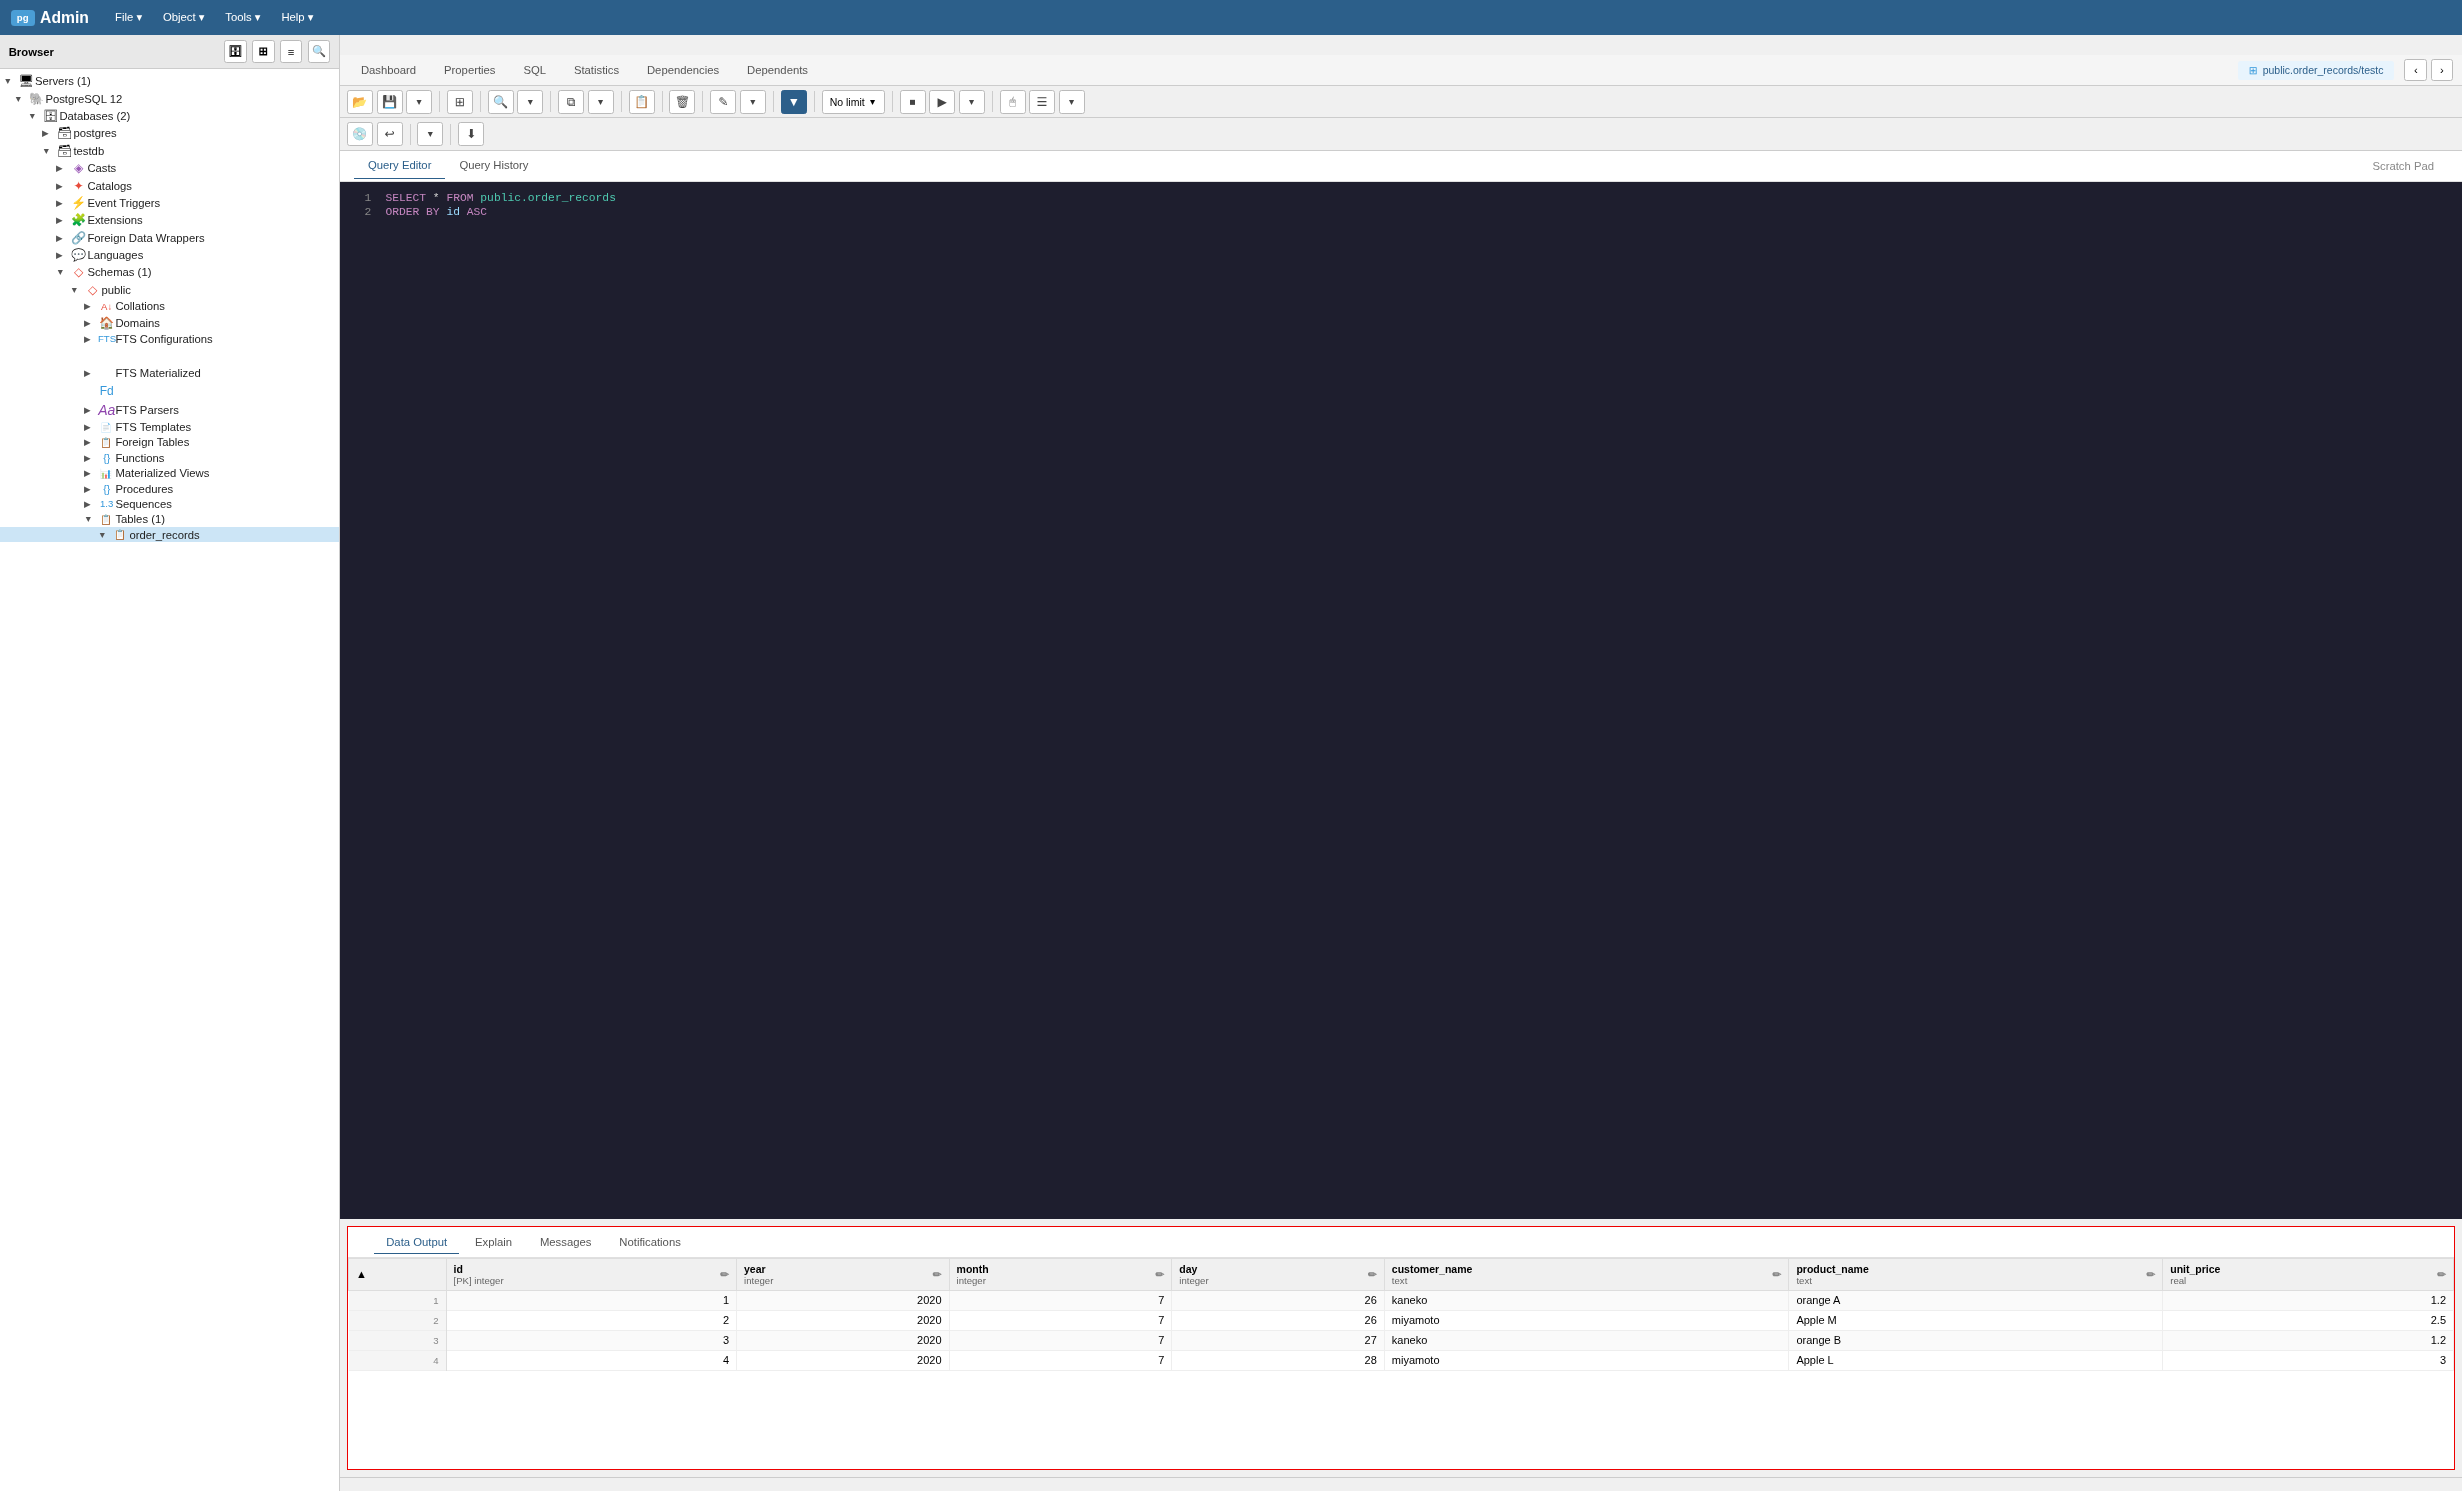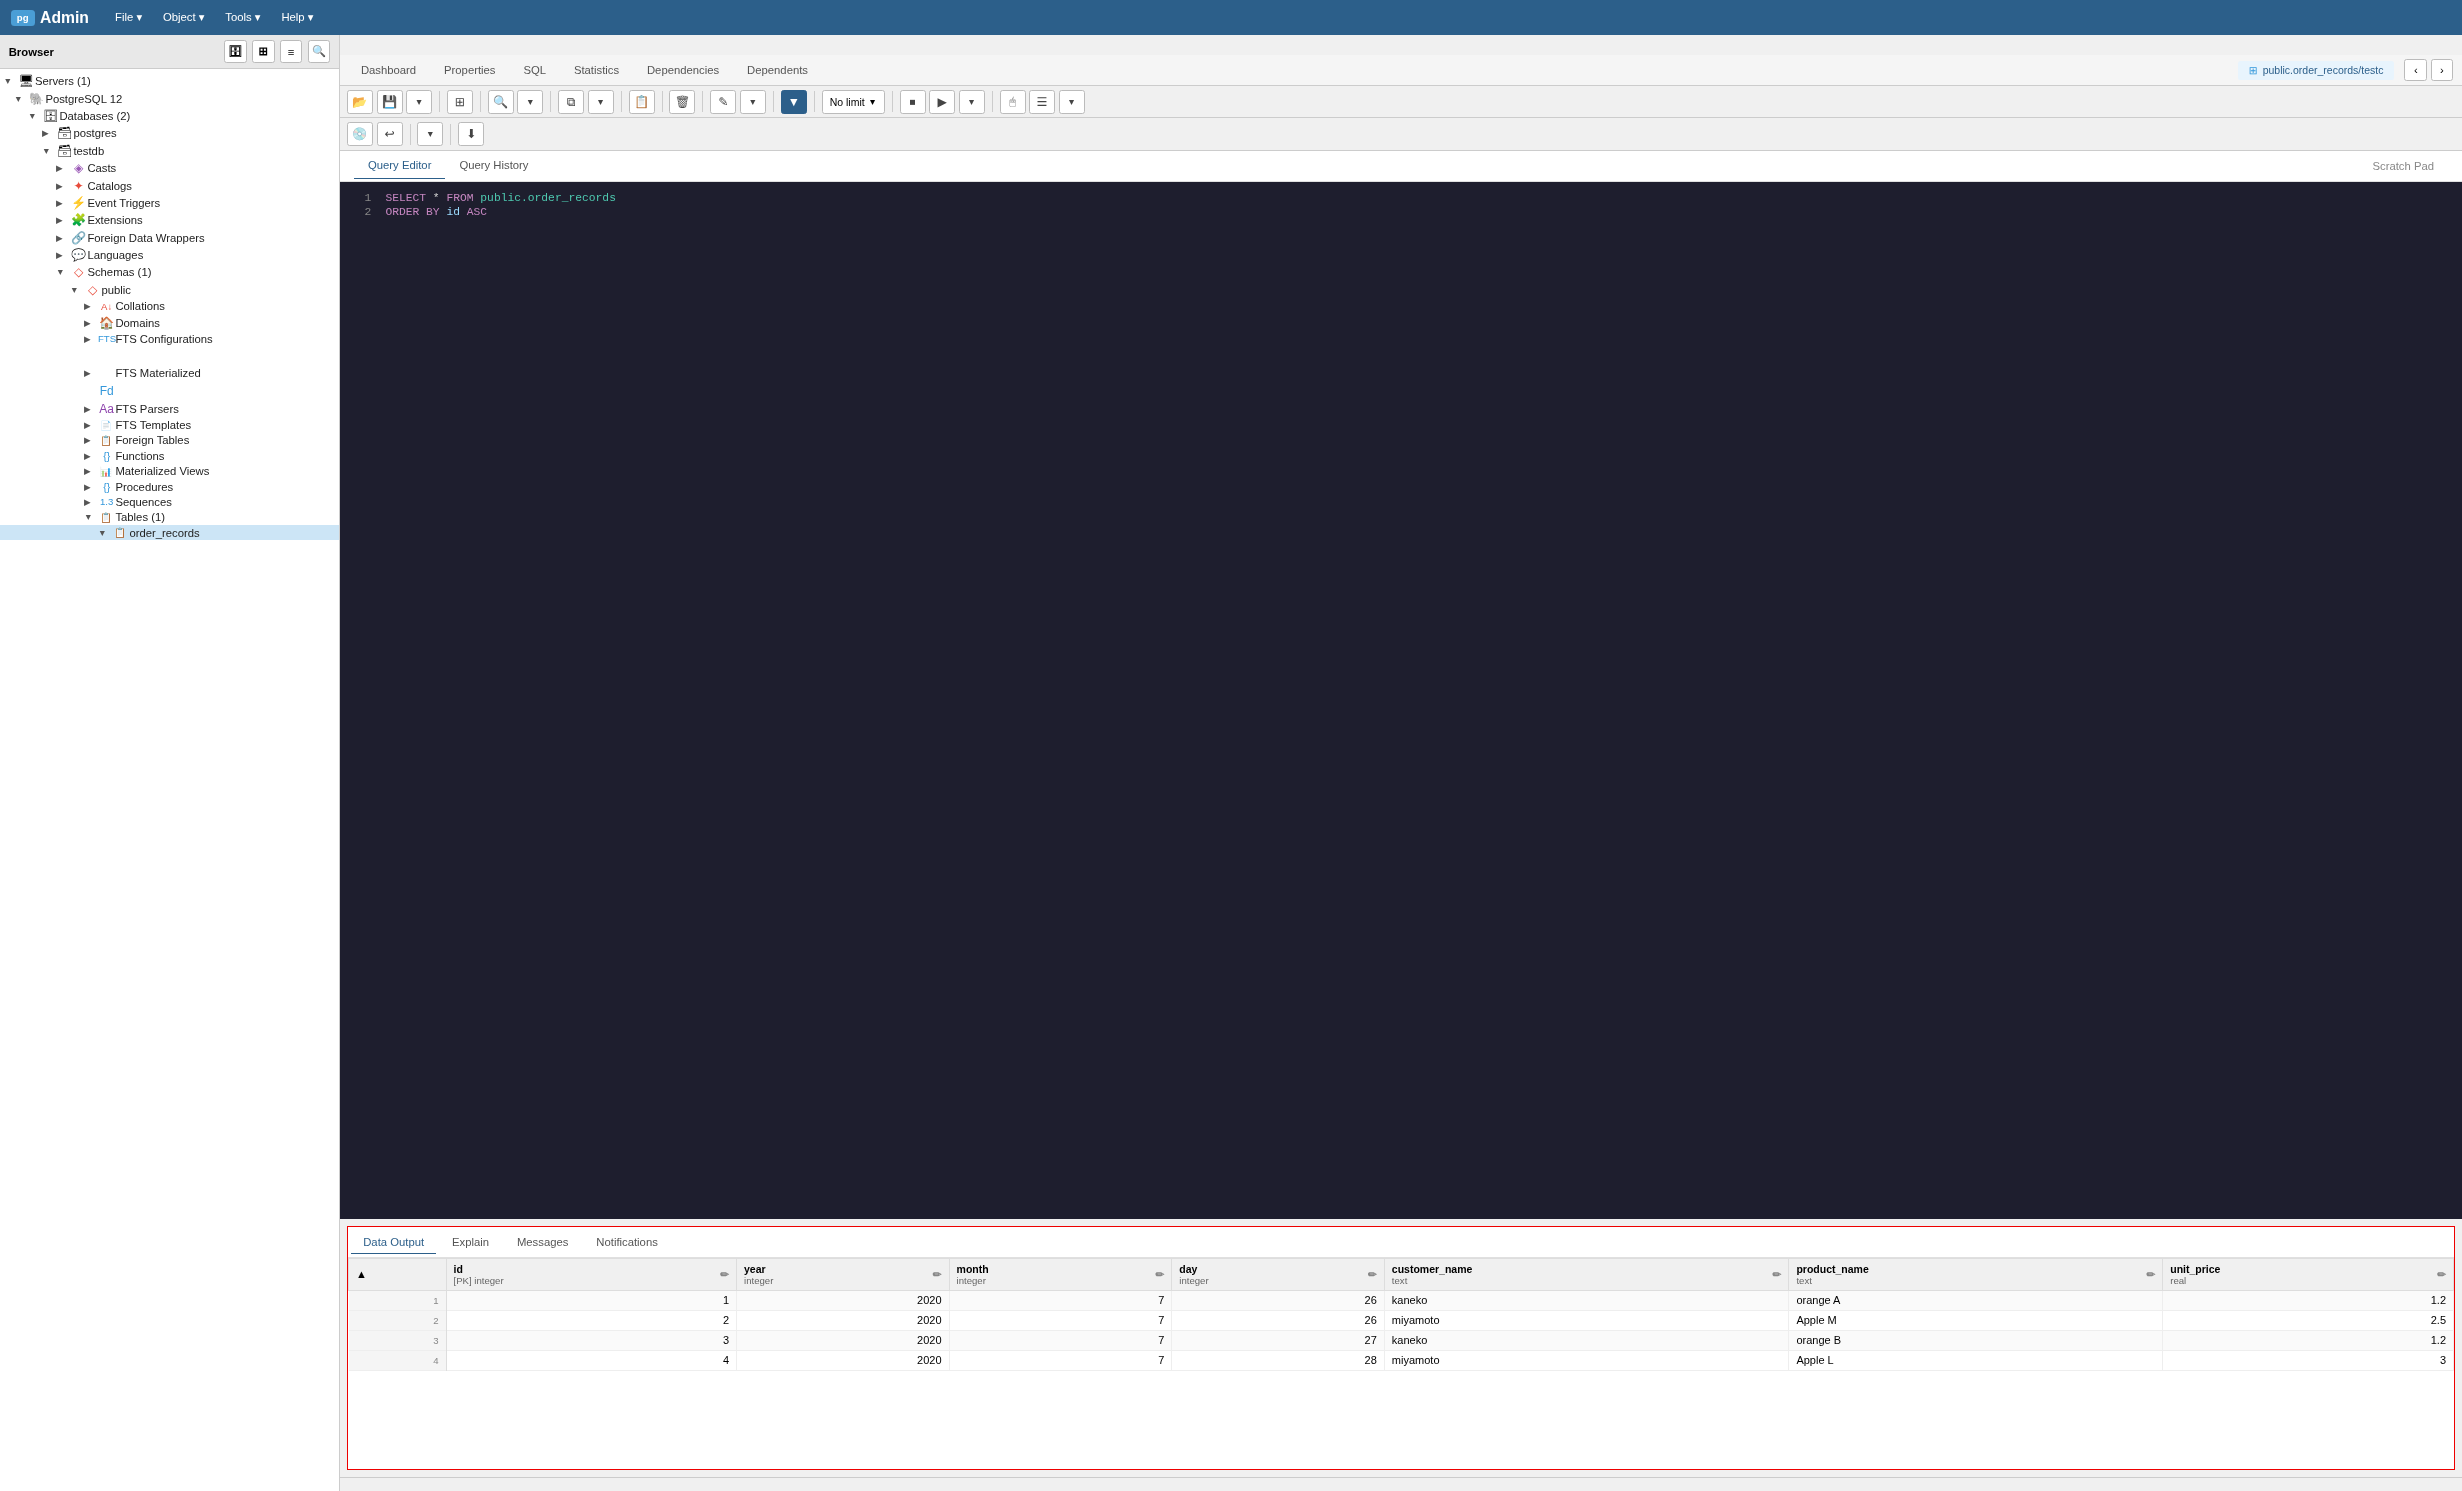--- a/index.html
+++ b/index.html
@@ -279,21 +279,21 @@
       border: 1.7px solid #e00;
       margin: 7px;
       background: white;
       display: flex;
       flex-direction: column;
       min-height: 244px;
     }
     .results-tabs {
       display: flex;
       align-items: center;
-      padding: 0 3px;
+      padding: 0 26px;
       border-bottom: 0.9px solid #e0e0e0;
       height: 31px;
       gap: 3.5px;
     }
     .results-tab {
       padding: 5.2px 12.2px;
       cursor: pointer;
       font-size: 11.3px;
       color: #555;
       border-bottom: 1.7px solid transparent;
@@ -489,21 +489,21 @@
       </div>
 
       <div class="tree-item indent-6">
         <span class="tree-arrow">▶</span>
         <span class="tree-icon" style="color:#3498db; font-size:12px;margin-top:36px;">Fd</span>
         <span class="tree-label">FTS Materialized</span>
       </div>
 
       <div class="tree-item indent-6">
         <span class="tree-arrow">▶</span>
-        <span class="tree-icon" style="color:#8e44ad; font-size:12px;">Aa</span>
+        <span class="tree-icon" style="color:#8e44ad; font-size:14px;font-style:italic;">Aa</span>
         <span class="tree-label">FTS Parsers</span>
       </div>
 
       <div class="tree-item indent-6">
         <span class="tree-arrow">▶</span>
         <span class="tree-icon" style="color:#f39c12; font-size:9.6px;">📄</span>
         <span class="tree-label">FTS Templates</span>
       </div>
 
       <div class="tree-item indent-6">

